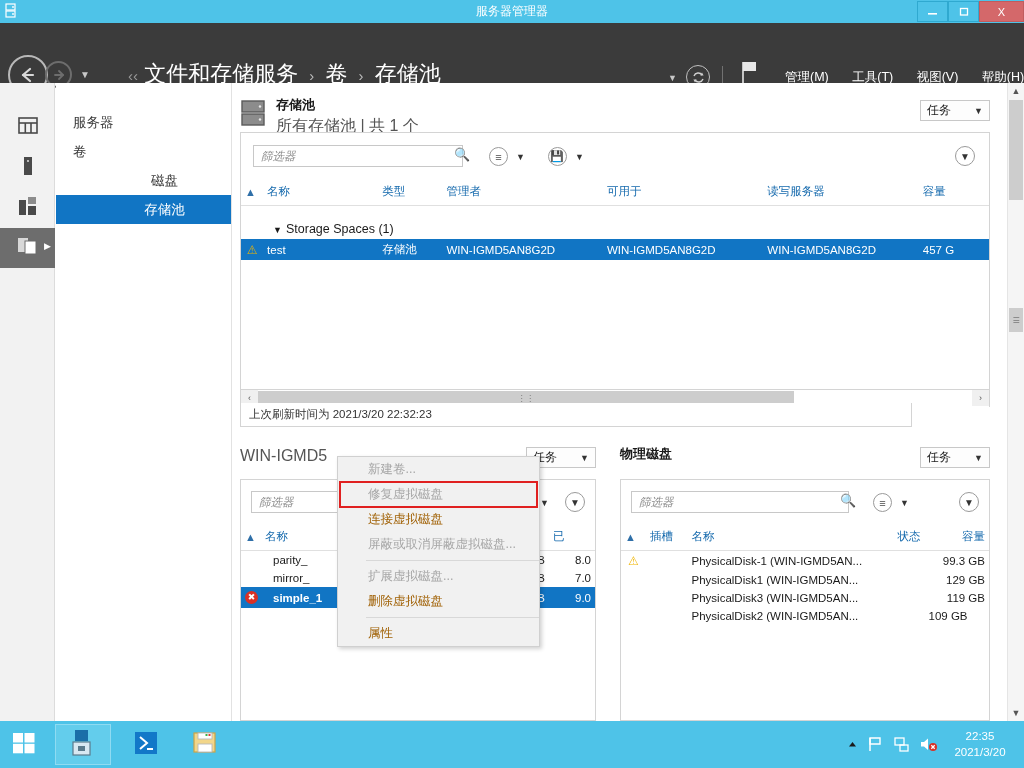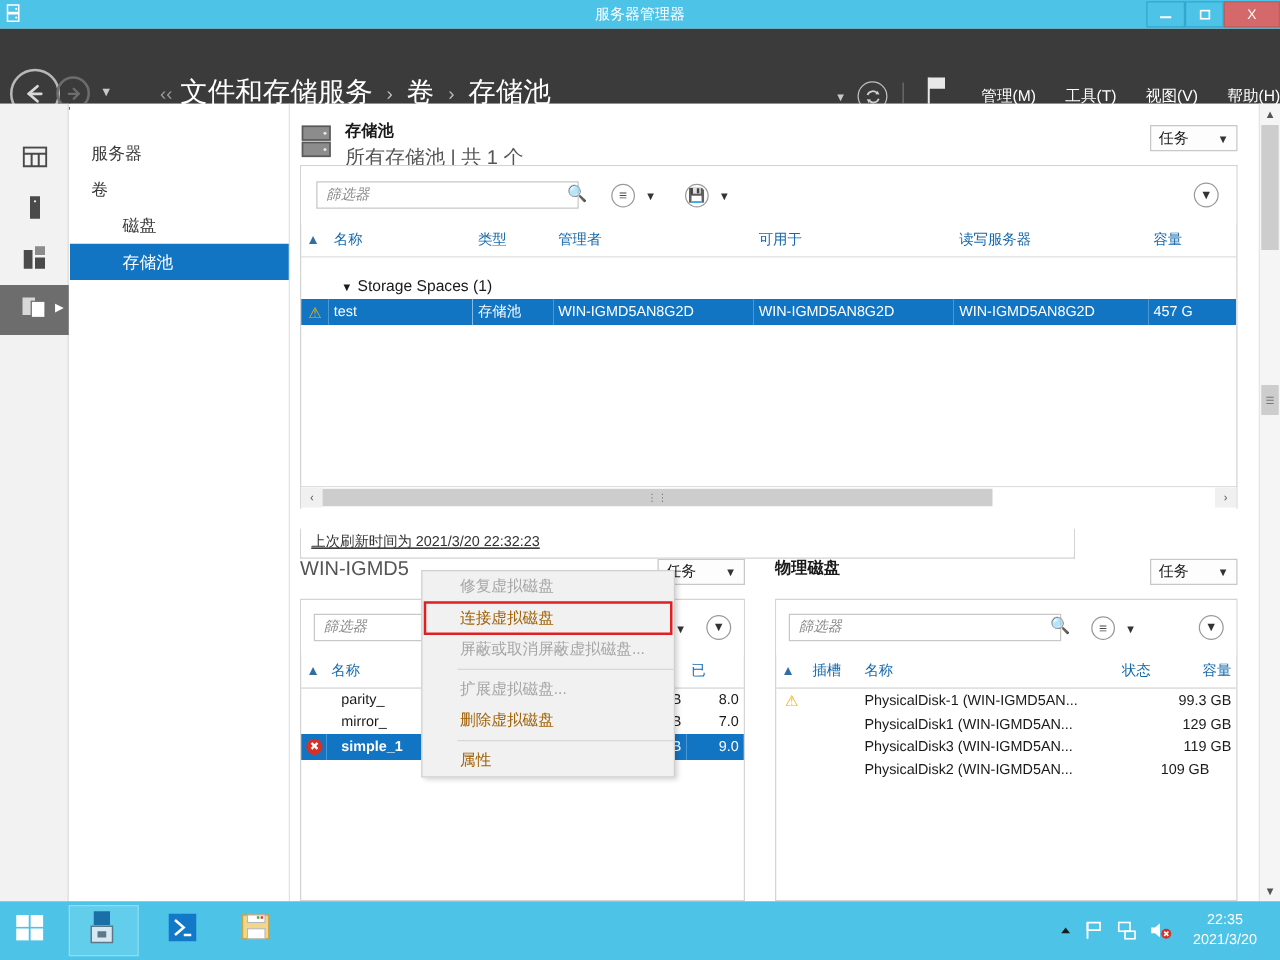--- a/index.html
+++ b/index.html
@@ -87,21 +87,21 @@
 
   
   .navlist {
     position: absolute; left: 56px; top: 83px; width: 176px; height: 638px;
     background: #ffffff; border-right: 1px solid #e2e2e2;
   }
   .nav-item {
     height: 29px; line-height: 29px; font-size: 13.5px; color: #3b3b3b;
     padding-left: 17px; white-space: nowrap;
   }
-  .nav-item.sub { padding-left: 42px; }
+  .nav-item.sub { padding-left: 42px; text-align: center; }
   .nav-item.selected { background: #1175c4; color: #ffffff; }
 
   
   .content {
     position: absolute; left: 232px; top: 83px; width: 792px; height: 638px;
     background: #ffffff;
   }
 
   
   .panel-head { position: relative; }
@@ -445,21 +445,21 @@
     </div>
 
     <div class="listbox" style="position:absolute; left:8px; top:307px; width:750px; height:17px; border-top:none; border-bottom:none;">
       <div class="hscroll" style="border-top:none; background:#ffffff;">
         <div class="arrow" style="left:0">‹</div>
         <div class="thumb" style="left:17px; width:536px;">⋮⋮</div>
         <div class="arrow" style="right:0">›</div>
       </div>
     </div>
 
-    <div class="listbox" style="position:absolute; left:8px; top:340px; width:620px; height:24px; border-top:none;text-decoration:underline;">
+    <div class="listbox" style="position:absolute; left:8px; top:320px; width:672px; height:24px; border-top:none;">
       <div class="statusline" style="background:#ffffff; border-top:none;">上次刷新时间为 2021/3/20 22:32:23</div>
     </div>
 
     <div class="panel-head" style="position:absolute; left:8px; top:362px; width:356px; height:34px;">
       <div class="panel-sub">WIN-IGMD5</div>
       <div class="tasks-btn" style="top:2px">
         <span>任务</span>
         <span class="tk-caret">▼</span>
       </div>
     </div>
@@ -601,20 +601,21 @@
   </div>
 
   <div class="vscroll">
     <div class="varrow" style="top:0">▲</div>
     <div class="vthumb" style="top:17px; height:100px;"></div>
     <div class="vthumb" style="top:225px; height:24px;">☰</div>
     <div class="varrow" style="bottom:0">▼</div>
   </div>
 
   <div class="ctxmenu" style="left:337px; top:456px; width:203px;">
+    <div class="ctx-item disabled">新建卷...</div>
     <div class="ctx-item disabled">修复虚拟磁盘</div>
     <div class="ctx-item">连接虚拟磁盘</div>
     <div class="ctx-item disabled">屏蔽或取消屏蔽虚拟磁盘...</div>
     <div class="ctx-sep"></div>
     <div class="ctx-item disabled">扩展虚拟磁盘...</div>
     <div class="ctx-item">删除虚拟磁盘</div>
     <div class="ctx-sep"></div>
     <div class="ctx-item">属性</div>
   </div>
   <div class="ctx-highlight" style="left:339px; top:481px; width:199px; height:27px;"></div>

